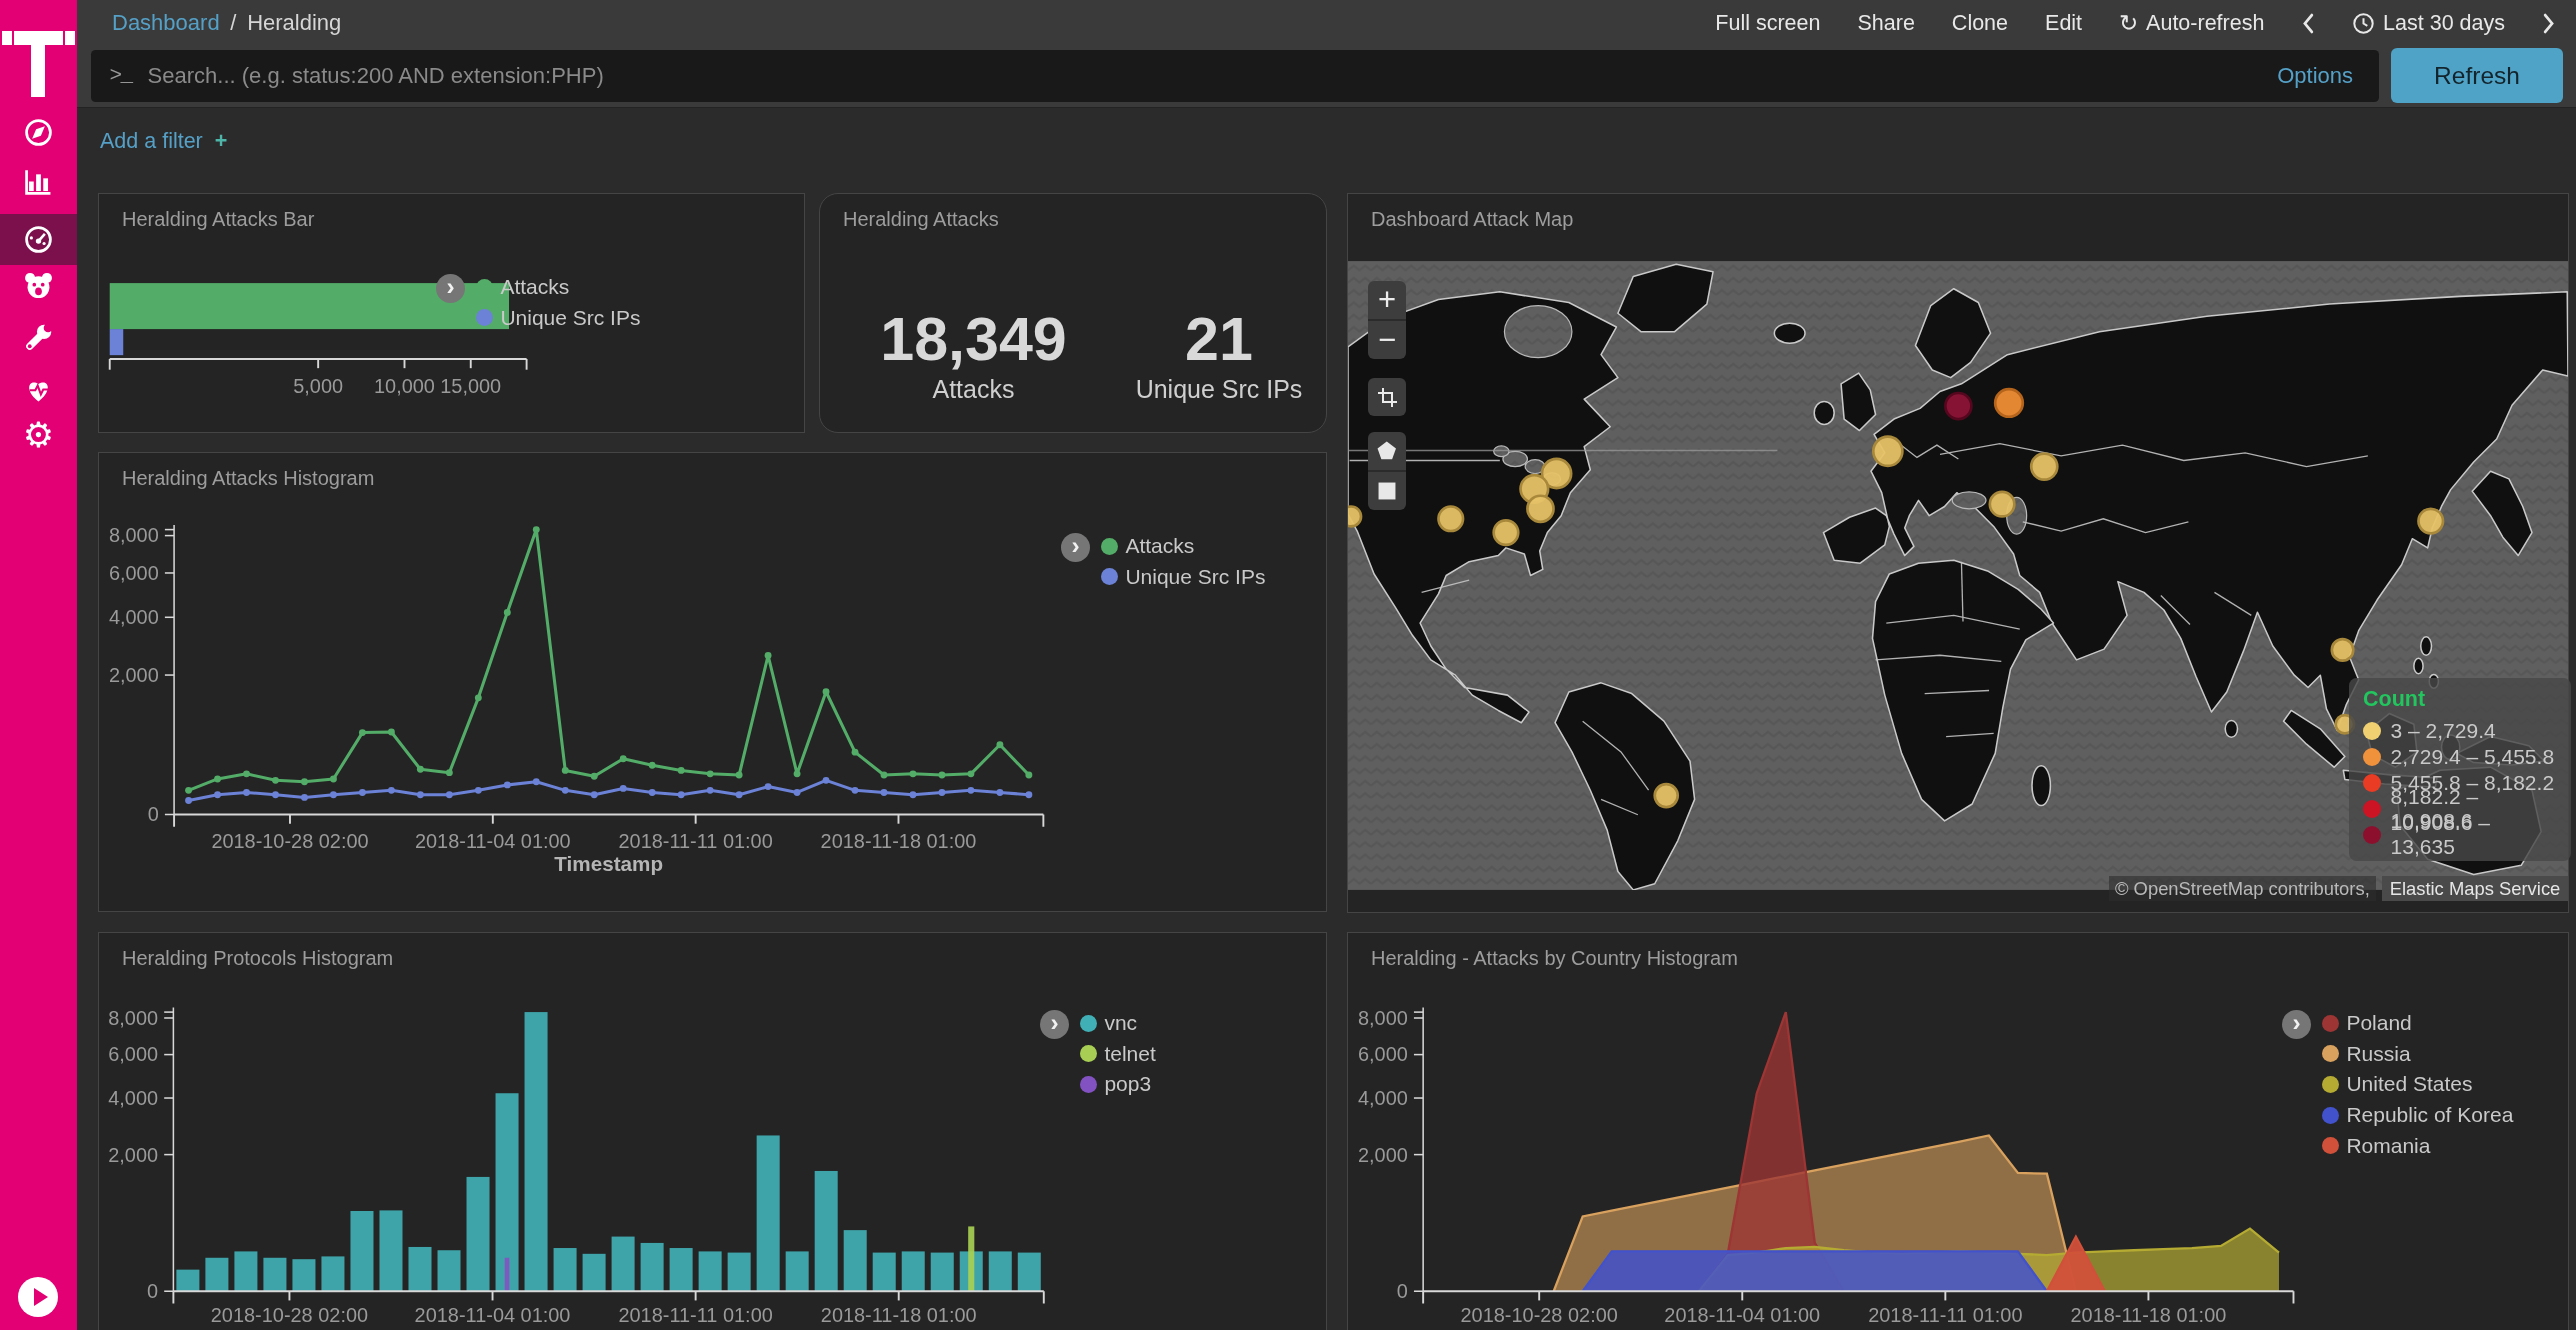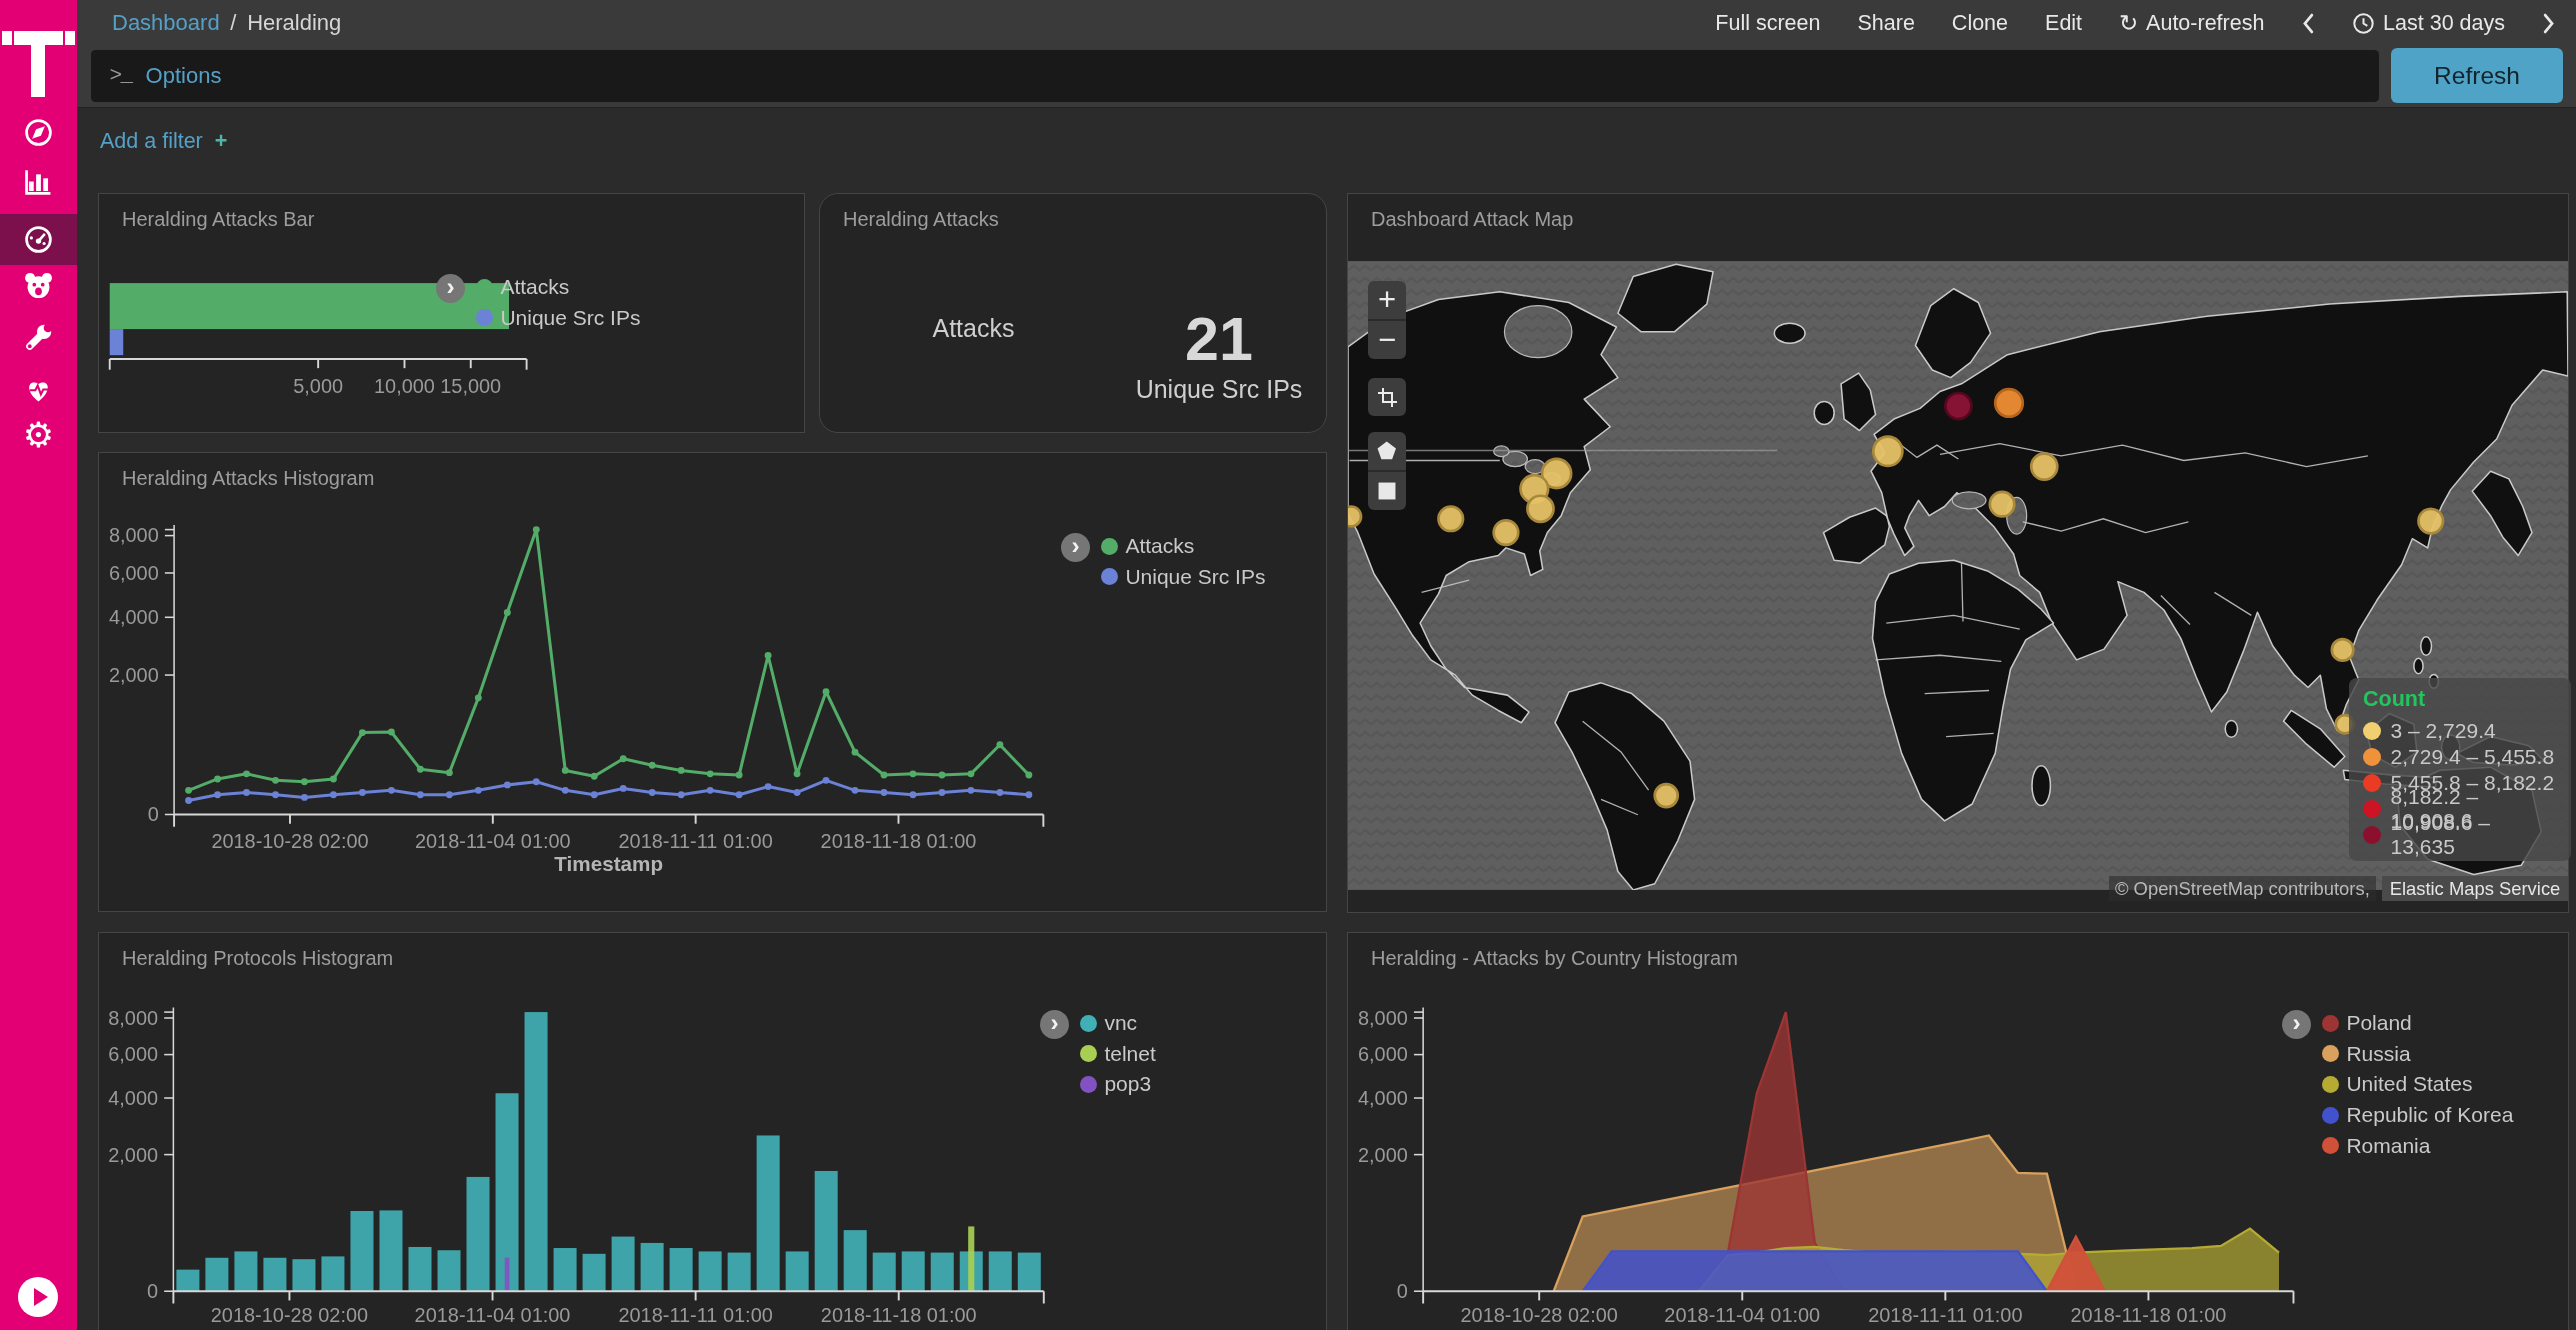--- a/index.html
+++ b/index.html
@@ -167,20 +167,21 @@
       </span>
       <span class="mi">
         <svg width="14" height="23" viewBox="0 0 18 30">
           <path d="M4,4 L13,15 L4,26" stroke="#e8e8e8" stroke-width="3.6" fill="none" stroke-linecap="round"></path>
         </svg>
       </span>
     </div>
     <div class="search-row">
       <div class="search-box">
         <span class="search-prompt">&gt;_</span>
+        <input class="search-input" type="text" placeholder="Search... (e.g. status:200 AND extension:PHP)" style="">
         <span class="options-link">Options</span>
       </div>
       <button class="refresh-btn">Refresh</button>
     </div>
   </div>
 
   <div class="filter-row">
     <span class="add-filter">Add a filter</span>
     <span class="plus">+</span>
   </div>
@@ -212,20 +213,21 @@
             <span>Unique Src IPs</span>
           </div>
         </div>
       </div>
   </div>
 
   <div class="panel" style="left:819px;top:193px;width:506px;height:238px;border-radius:19px;">
     <div class="panel-title">Heralding Attacks</div>
     <div class="metric-wrap">
       <div class="metric" style="width:307px;">
+        <div class="val">18,349</div>
         <div class="lab">Attacks</div>
       </div>
       <div class="metric" style="width:184px;">
         <div class="val">21</div>
         <div class="lab">Unique Src IPs</div>
       </div>
     </div>
   </div>
 
   <div class="panel" style="left:1347px;top:193px;width:1220px;height:718px;">

